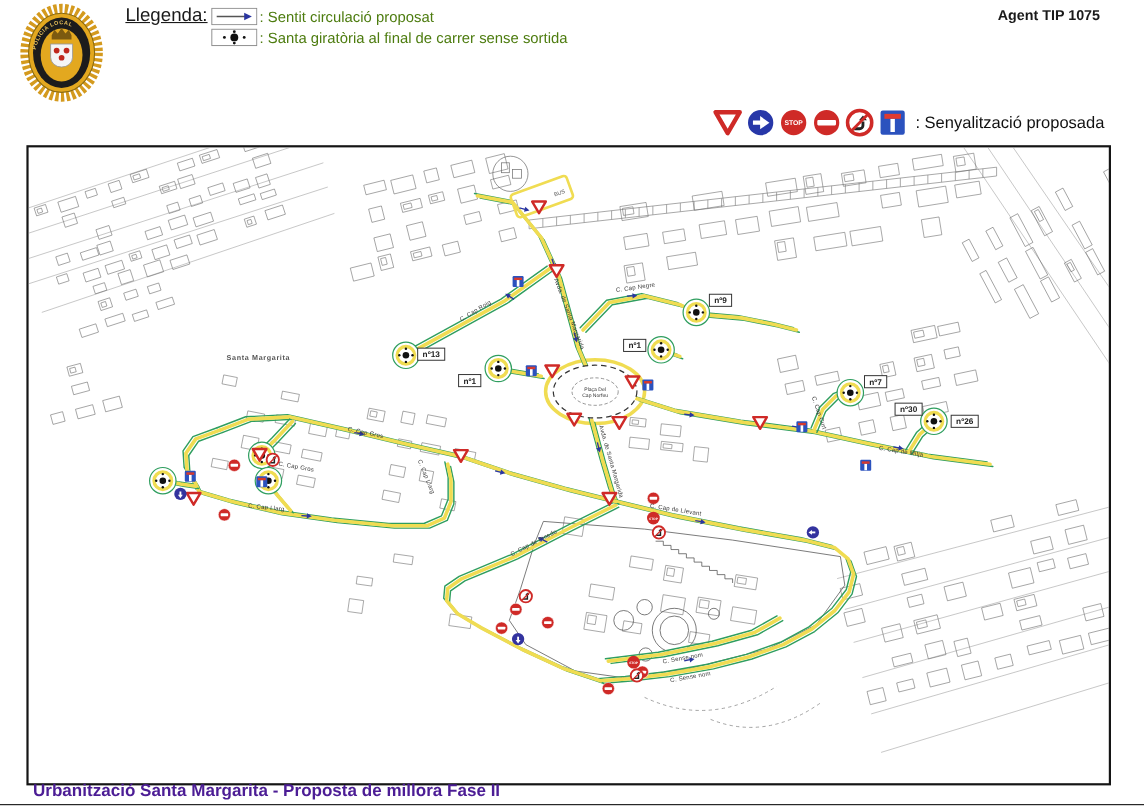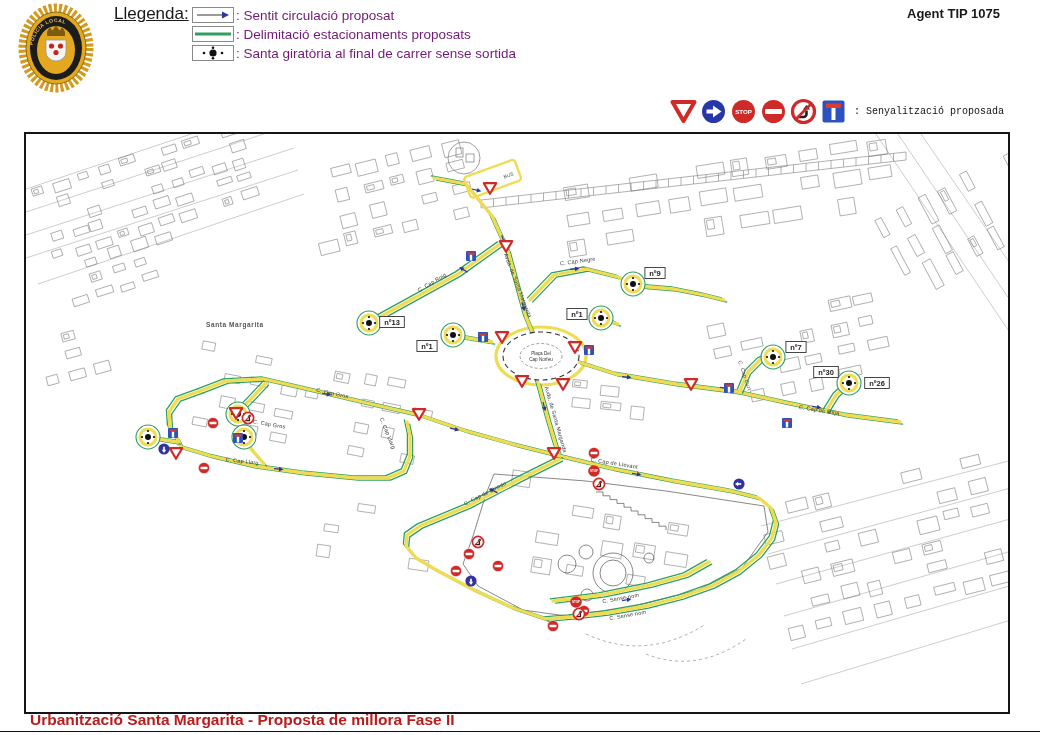--- a/index.html
+++ b/index.html
@@ -4,26 +4,26 @@
 <style>
   html,body{margin:0;padding:0;background:#fff;}
   .page{position:relative;width:1040px;height:735px;background:#fff;overflow:hidden;
         font-family:"Liberation Sans", sans-serif;color:#1a1a1a;}
   .badge{position:absolute;left:16px;top:2px;width:80px;height:92px;}
   .legend{position:absolute;left:114px;top:4px;}
   .legend-title{font-size:17px;font-weight:normal;text-decoration:underline;display:inline-block;margin-bottom:2px;}
   .legend-items{position:absolute;left:78px;top:2px;width:420px;}
   .legend-item{display:flex;align-items:center;height:18px;margin-bottom:1px;white-space:nowrap;}
   .legend-icon{display:inline-flex;align-items:center;justify-content:center;margin-right:2px;}
-  .legend-label{font-size:13.5px;color:#701a75;}
+  .legend-label{font-size:13.5px;color:#4d7c0f;}
   .agent{position:absolute;right:40px;top:6px;font-size:13px;font-weight:bold;}
   .signrow{position:absolute;right:36px;top:98px;display:flex;align-items:center;gap:4px;}
-  .signrow .sign-label{font-size:10px;color:#111;margin-left:3px;white-space:nowrap;font-family:Liberation Mono, monospace;}
+  .signrow .sign-label{font-size:15px;color:#111;margin-left:3px;white-space:nowrap;}
   .map-frame{position:absolute;left:24px;top:132px;width:982px;height:578px;border:2px solid #151515;background:#fff;}
-  .footer-title{position:absolute;left:30px;top:711px;font-size:15.5px;font-weight:bold;color:#b91c1c;}
+  .footer-title{position:absolute;left:30px;top:711px;font-size:15.5px;font-weight:bold;color:#4c1d95;}
   .bottom-rule{position:absolute;left:0;top:731px;width:1040px;border-top:1.6px solid #111;}
   svg{display:block;}
 </style>
 </head>
 <body>
 
 <div class="page">
 
   <svg class="badge" viewBox="0 0 80 92">
     <ellipse cx="40" cy="46" rx="33" ry="40" fill="none" stroke="#d49a1e" stroke-width="9" stroke-dasharray="3,2"></ellipse>
@@ -48,29 +48,20 @@
     <div class="legend-items" id="legend-items">
         <div class="legend-item">
           <span class="legend-icon">
             <svg width="42" height="16" viewBox="0 0 42 16">
               <rect x="0.5" y="0.5" width="41" height="15" fill="#fff" stroke="#8a8a8a" stroke-width="1"></rect>
               <line x1="5" y1="8" x2="31" y2="8" stroke="#555" stroke-width="1.2"></line>
               <path d="M30,4.5 L37,8 L30,11.5 Z" fill="#2a35a0"></path>
             </svg>
           </span>
           <span class="legend-label">: Sentit circulació proposat</span>
-        </div>
-        <div class="legend-item">
-          <span class="legend-icon">
-            <svg width="42" height="16" viewBox="0 0 42 16">
-              <rect x="0.5" y="0.5" width="41" height="15" fill="#fff" stroke="#8a8a8a" stroke-width="1"></rect>
-              <line x1="3" y1="8" x2="39" y2="8" stroke="#2f9e5f" stroke-width="3.2"></line>
-            </svg>
-          </span>
-          <span class="legend-label">: Delimitació estacionaments proposats</span>
         </div>
         <div class="legend-item">
           <span class="legend-icon">
             <svg width="42" height="16" viewBox="0 0 42 16">
               <rect x="0.5" y="0.5" width="41" height="15" fill="#fff" stroke="#8a8a8a" stroke-width="1"></rect>
               <circle cx="21" cy="8" r="3.6" fill="#111"></circle>
               <circle cx="12" cy="8" r="1.3" fill="#111"></circle>
               <circle cx="30" cy="8" r="1.3" fill="#111"></circle>
               <circle cx="21" cy="2.8" r="1.3" fill="#111"></circle>
               <circle cx="21" cy="13.2" r="1.3" fill="#111"></circle>

